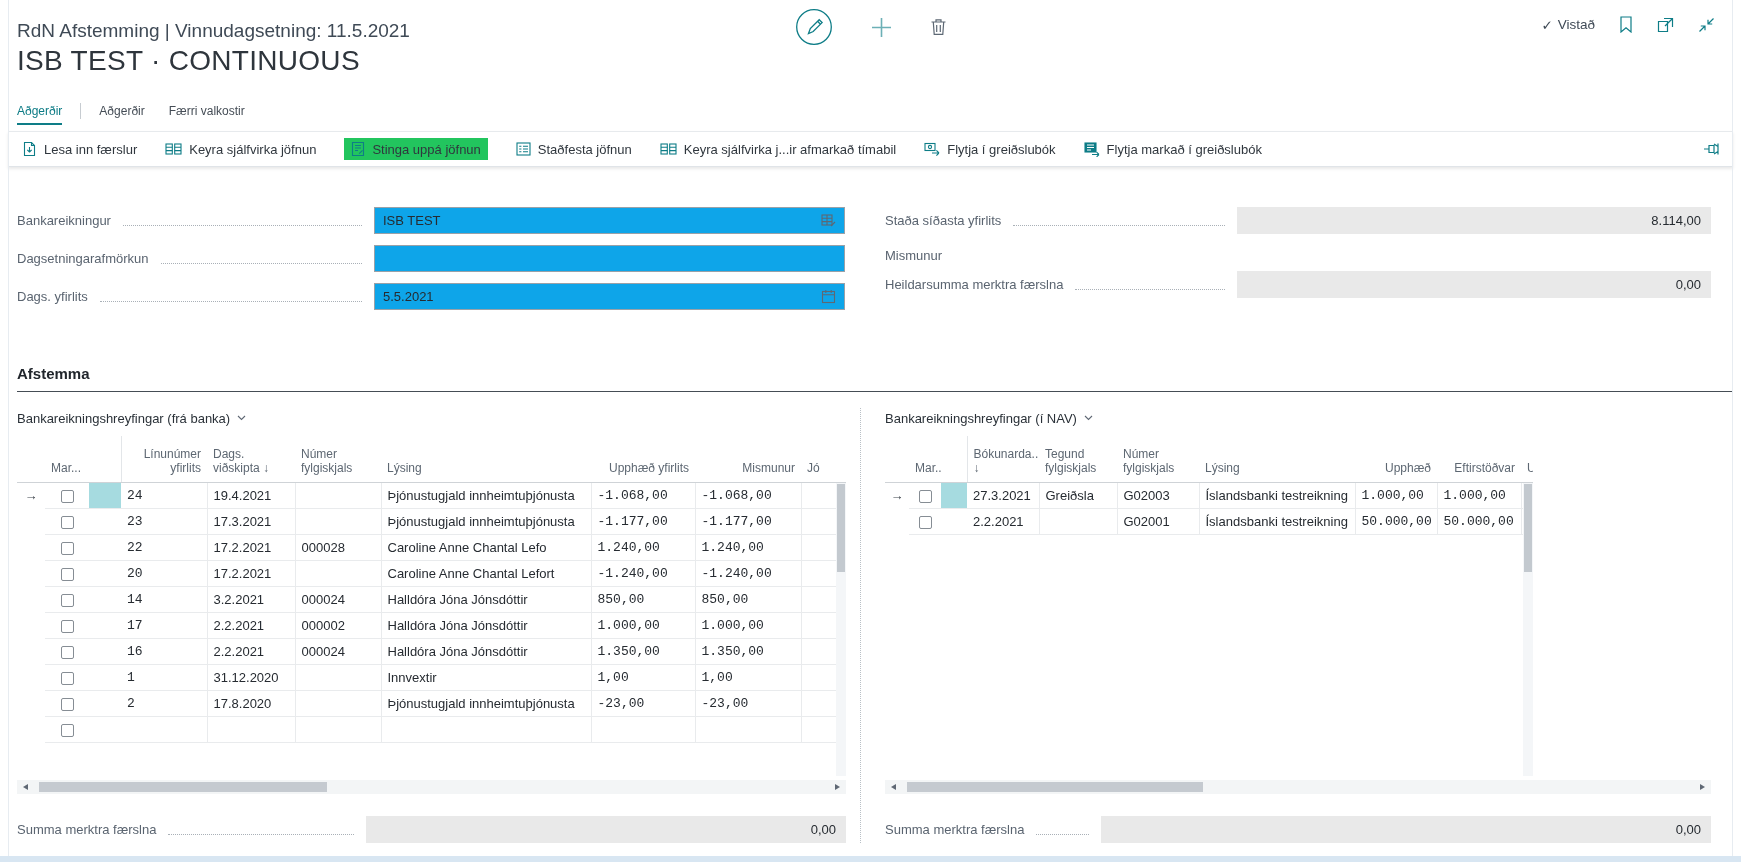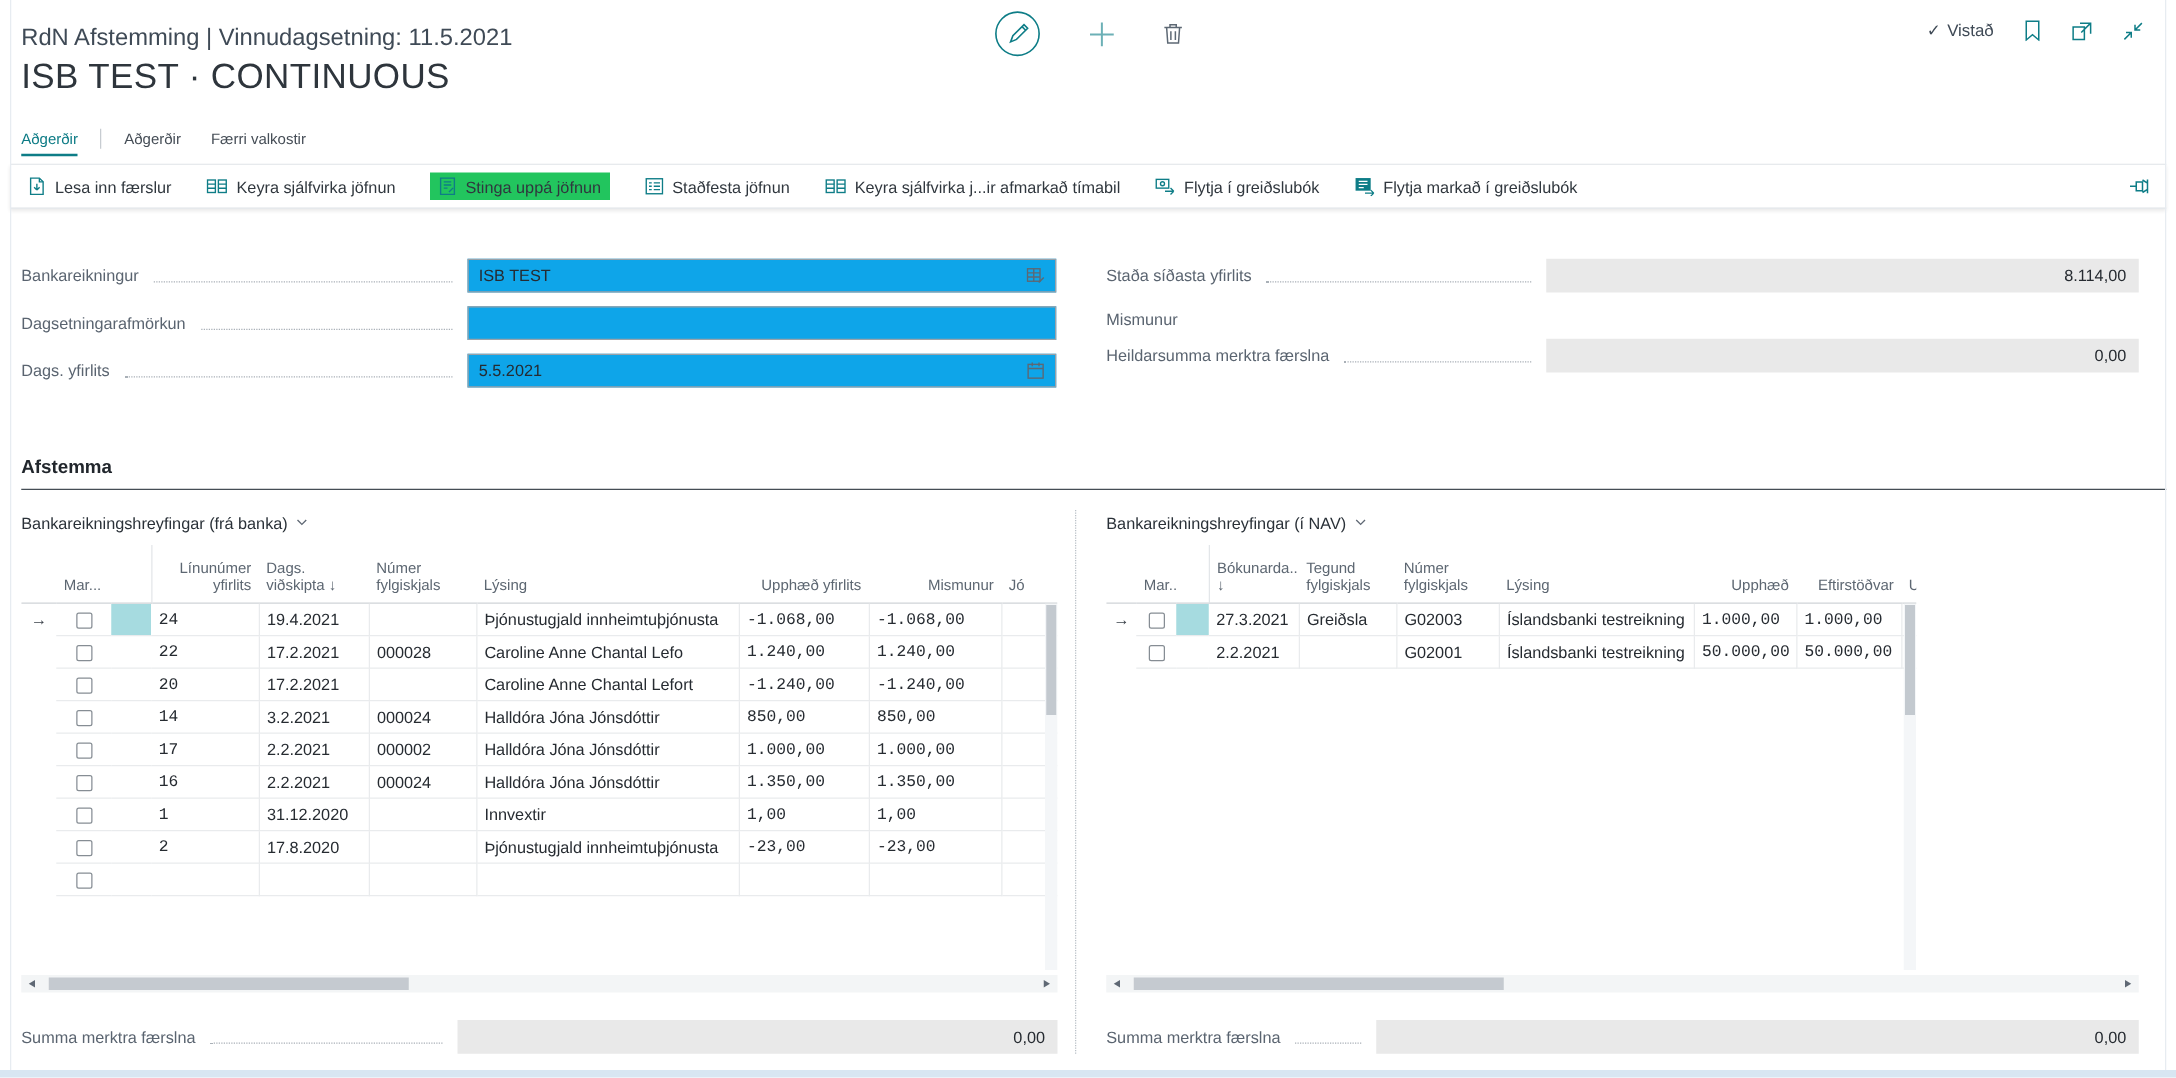--- a/index.html
+++ b/index.html
@@ -346,20 +346,32 @@
               <td class="vline"></td>
               <td class="vline">Þjónustugjald innheimtuþjónusta</td>
               <td class="r vline">-1.068,00</td>
               <td class="r vline">-1.068,00</td>
               <td></td>
             </tr>
             <tr class="grid-row">
               <td class="c-arrow"><span class="row-arrow">→</span></td>
               <td class="c-cb"><span class="cb"></span></td>
               <td class="c-dots"><span class="dots"></span></td>
+              <td class="r vline">23</td>
+              <td class="vline">17.3.2021</td>
+              <td class="vline"></td>
+              <td class="vline">Þjónustugjald innheimtuþjónusta</td>
+              <td class="r vline">-1.177,00</td>
+              <td class="r vline">-1.177,00</td>
+              <td></td>
+            </tr>
+            <tr class="grid-row">
+              <td class="c-arrow"><span class="row-arrow">→</span></td>
+              <td class="c-cb"><span class="cb"></span></td>
+              <td class="c-dots"><span class="dots"></span></td>
               <td class="r vline">22</td>
               <td class="vline">17.2.2021</td>
               <td class="vline">000028</td>
               <td class="vline">Caroline Anne Chantal Lefo</td>
               <td class="r vline">1.240,00</td>
               <td class="r vline">1.240,00</td>
               <td></td>
             </tr>
             <tr class="grid-row">
               <td class="c-arrow"><span class="row-arrow">→</span></td>

